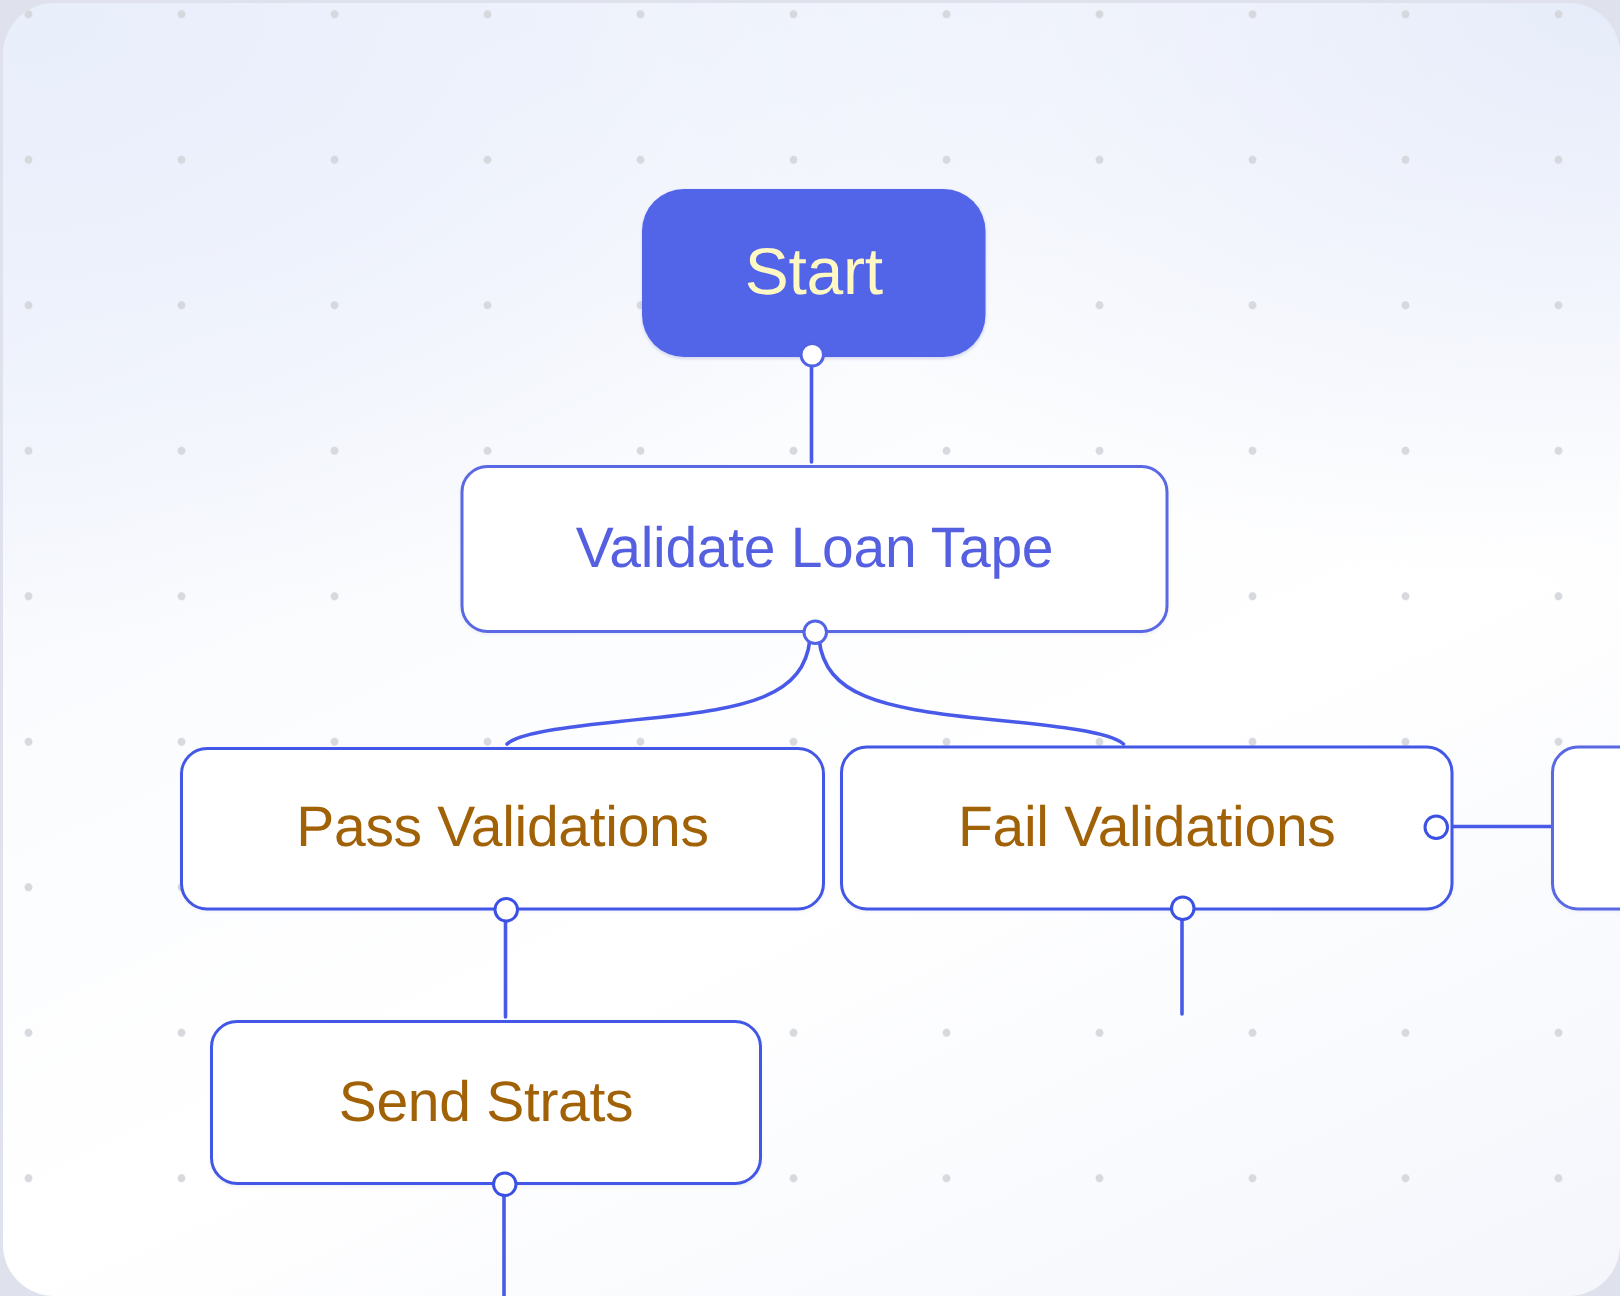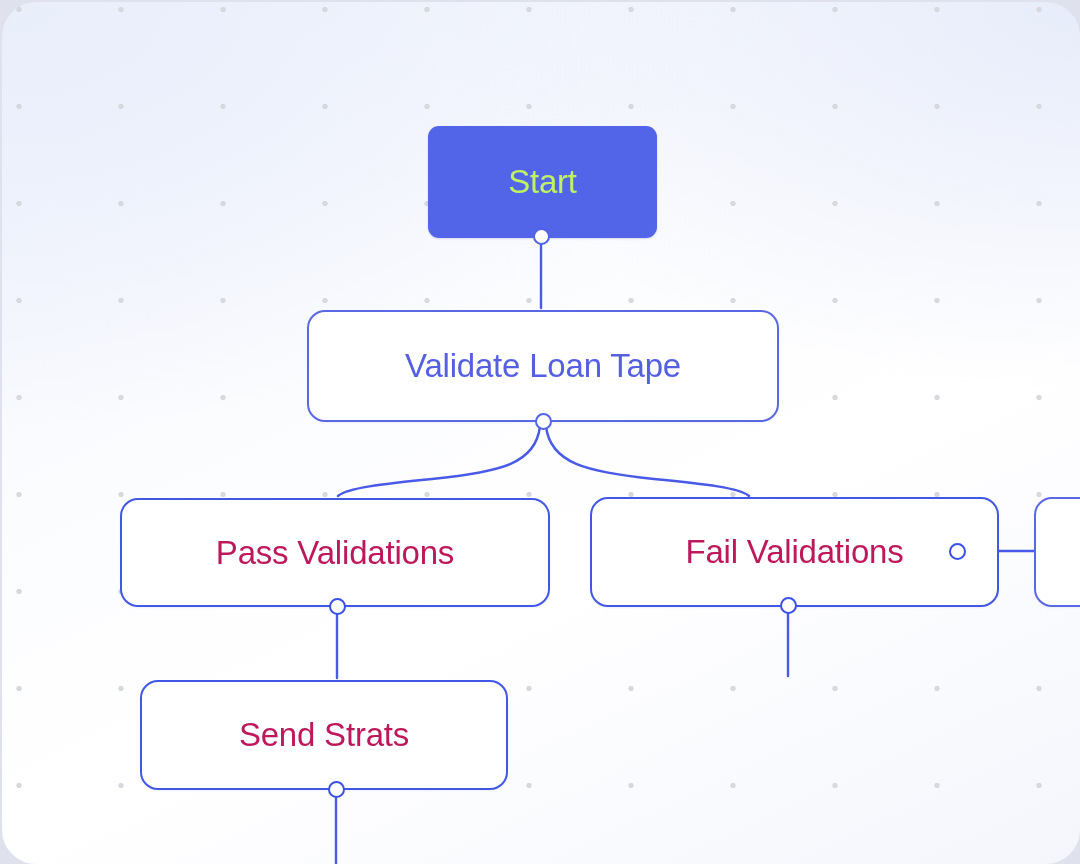--- a/index.html
+++ b/index.html
@@ -59,38 +59,38 @@
     align-items: center;
     justify-content: center;
     border-radius: 18px;
     text-align: center;
     letter-spacing: -0.2px;
     user-select: none;
   }
 
   .node-start {
     background: #5264e8;
-    color: #bef264;
-    font-size: 33px;
+    color: #fef9c3;
+    font-size: 44px;
     border: none;
-    border-radius: 11px;
+    border-radius: 28px;
     box-shadow: 0 1px 2px rgba(60,72,160,0.18);
   }
 
   .node-box {
     background: #ffffff;
     border: 2.3px solid #5a68e4;
     color: #5560e0;
-    font-size: 33px;
+    font-size: 38px;
     box-shadow: 0 1px 2px rgba(70,80,170,0.07);
   }
 
   .node-box.strong {
     border-color: #4257e6;
-    color: #be185d;
+    color: #a16207;
   }
 
   .node-clipped {
     border-radius: 18px;
   }
 
   .port {
     position: absolute;
     width: 17px;
     height: 17px;
@@ -146,21 +146,21 @@
     <div class="node node-box" style="left:305px; top:308px; width:472px; height:112px;">
       <span>Validate Loan Tape</span>
     </div>
     <div class="port" style="left:533px; top:411px;"></div>
 
     <div class="node node-box strong" style="left:118px; top:496px; width:430px; height:109px;">
       <span>Pass Validations</span>
     </div>
     <div class="port strong" style="left:327px; top:596px;"></div>
 
-    <div class="node node-box strong" style="left:588px; top:495px; width:409px; height:110px;">
+    <div class="node node-box strong" style="left:558px; top:495px; width:409px; height:110px;">
       <span>Fail Validations</span>
     </div>
     <div class="port strong" style="left:778px; top:595px;"></div>
     <div class="port strong" style="left:947px; top:541px;"></div>
 
     <div class="node node-box strong" style="left:138px; top:678px; width:368px; height:110px;">
       <span>Send Strats</span>
     </div>
     <div class="port strong" style="left:326px; top:779px;"></div>
 

